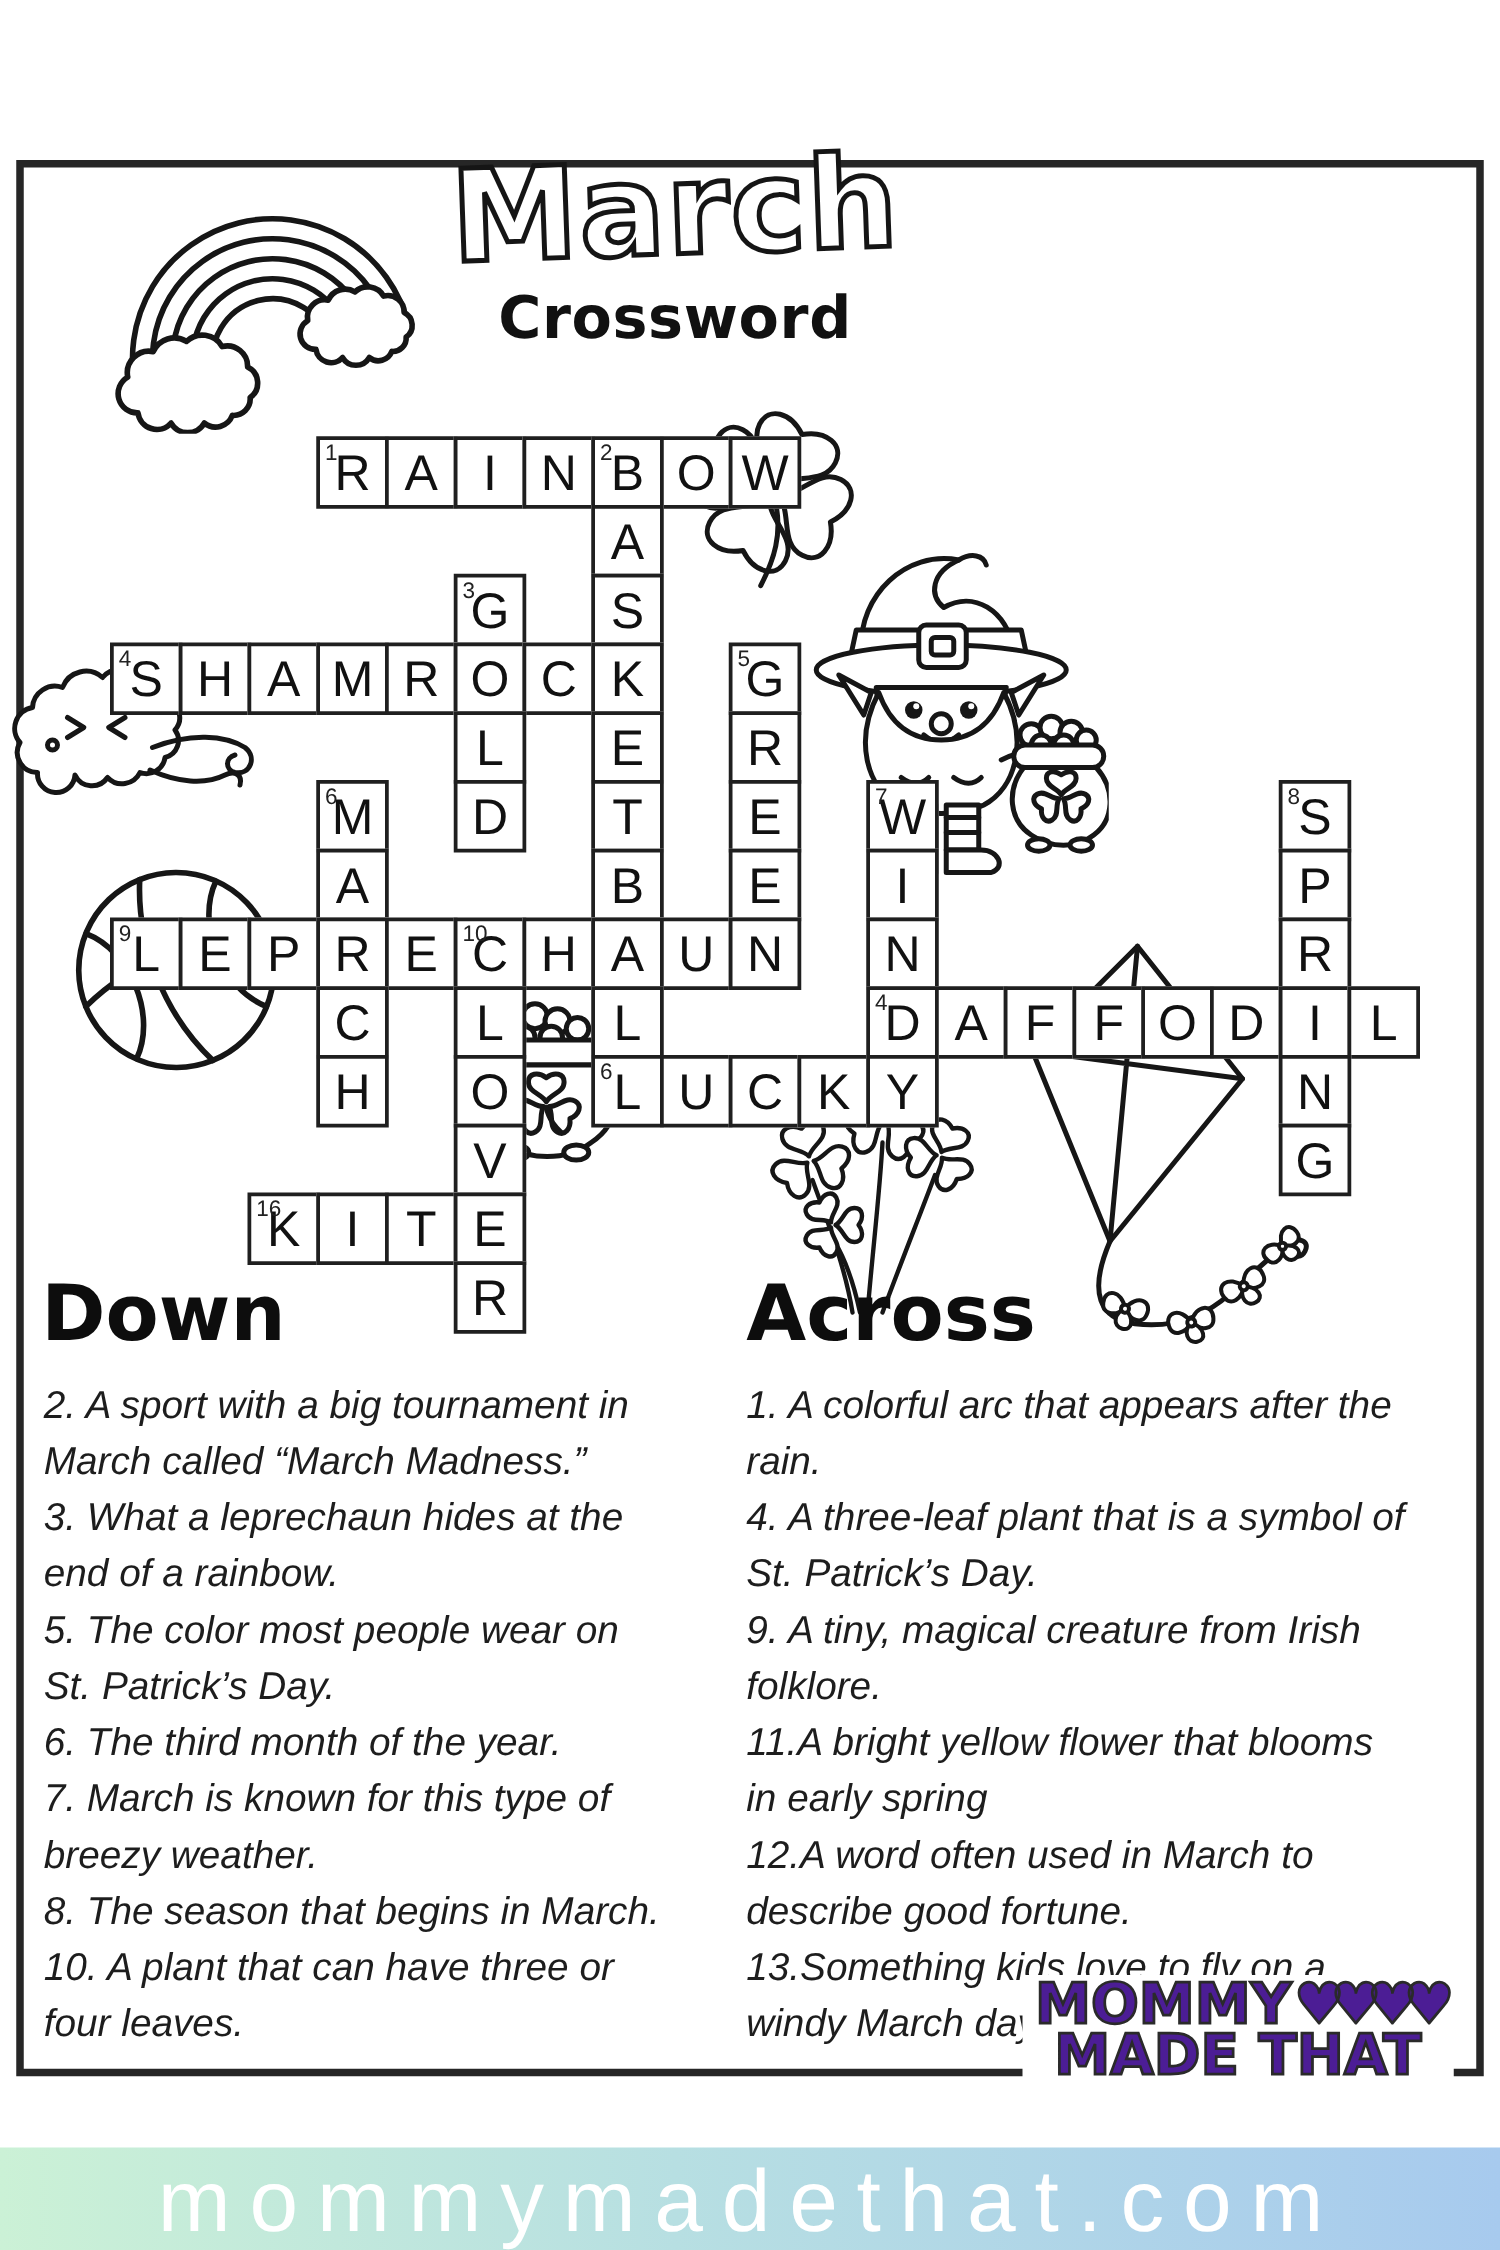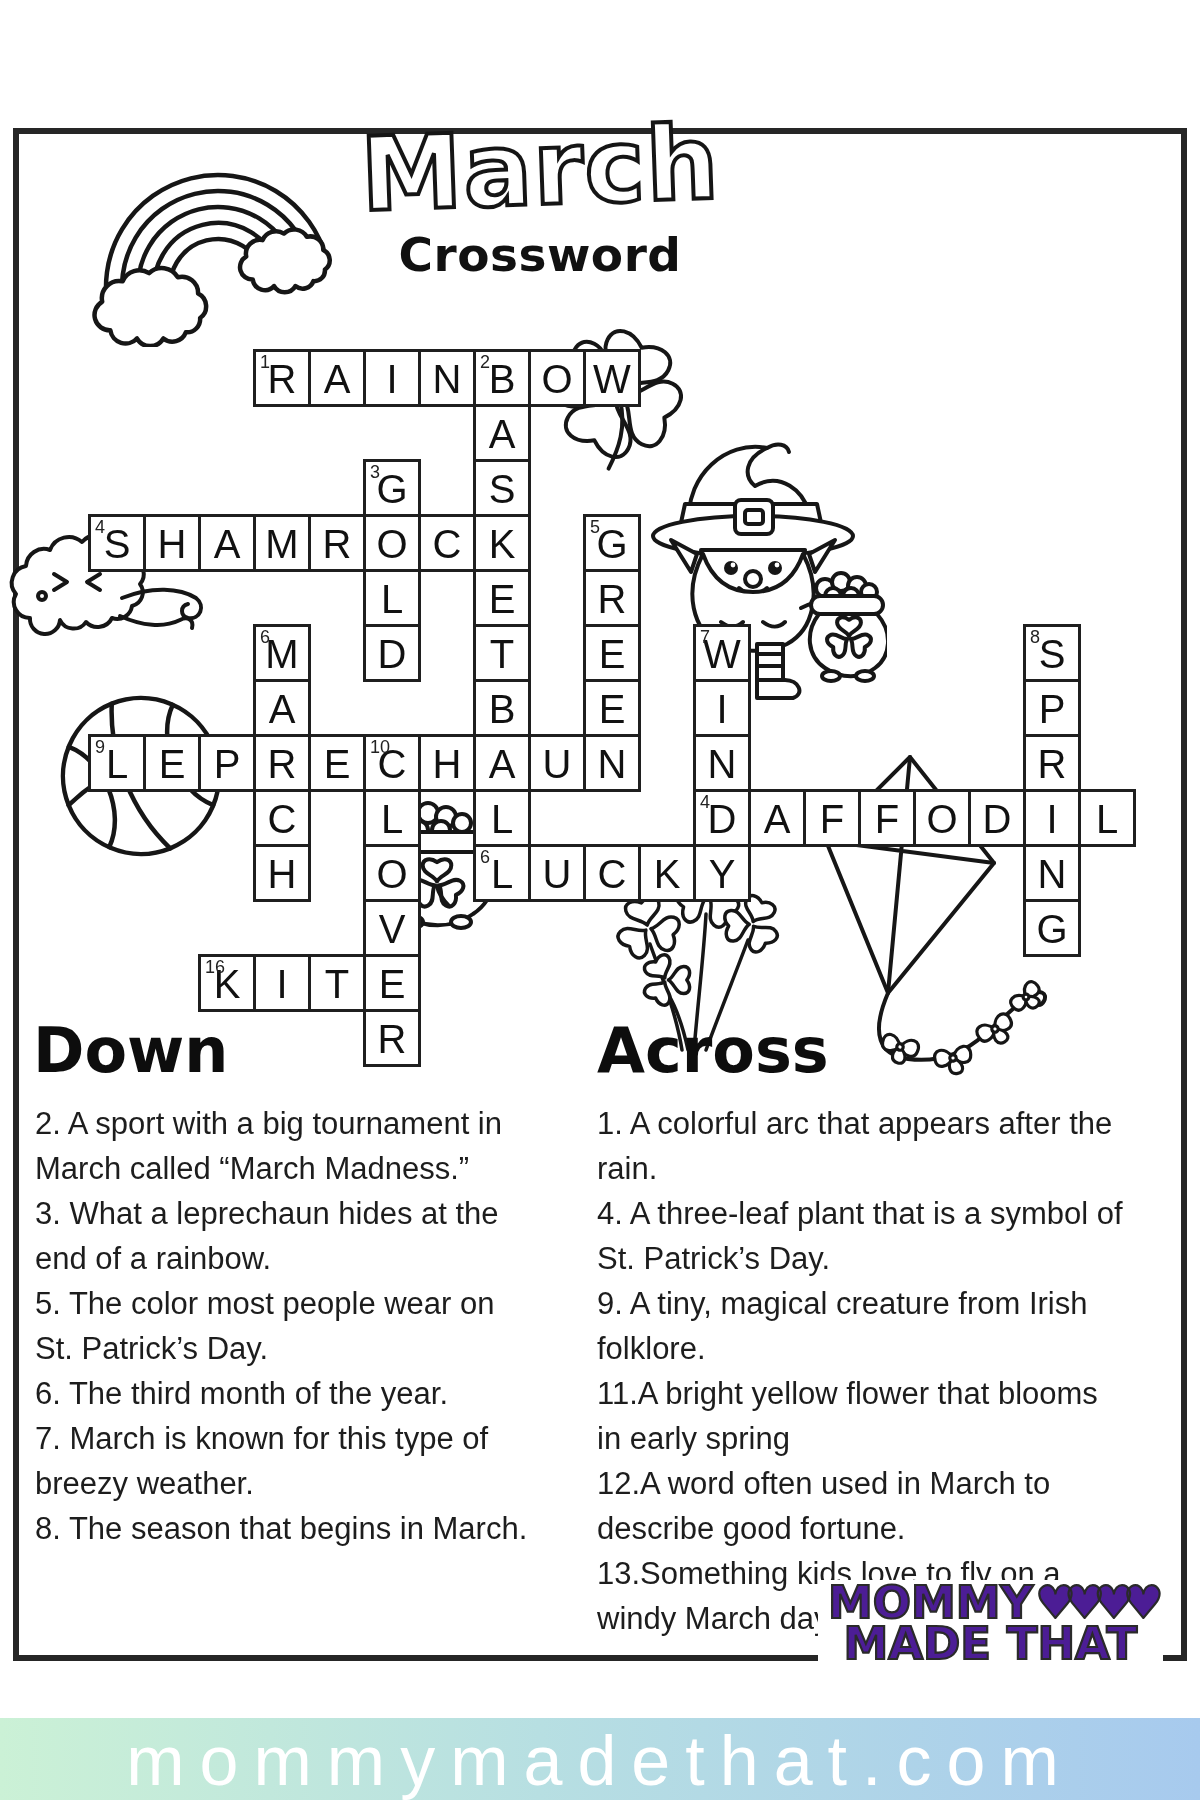--- a/index.html
+++ b/index.html
@@ -37,21 +37,21 @@
   }
   .cell .cellnum{
     position:absolute;top:0px;left:4px;font-size:18px;line-height:20px;color:#222;
   }
   
   .section-heading{
     font-family:"DejaVu Sans",sans-serif;font-weight:700;font-size:62px;line-height:70px;color:#0d0d0d;
   }
   .down-heading{left:33px;top:1016px;}
   .across-heading{left:597px;top:1016px;}
-  .clues{font-size:31px;line-height:45px;color:#1d1d1d;}
+  .clues{font-size:31px;line-height:45px;color:#1d1d1d;font-style:italic;}
   .down-clues{left:35px;top:1101px;width:560px;}
   .across-clues{left:597px;top:1101px;width:590px;}
   .clue{white-space:nowrap;}
   
   .logo{
     left:818px;top:1580px;background:#ffffff;padding:2px 10px;text-align:center;
     font-family:"DejaVu Sans",sans-serif;font-weight:700;font-size:45px;line-height:41px;
     color:#4c1d95;-webkit-text-stroke:2.2px #2a2a2a;letter-spacing:0px;
   }
   .logo .hearts{letter-spacing:-11px;margin-left:2px;}
@@ -482,20 +482,21 @@
 
 <div class="abs section-heading down-heading">Down</div>
 <div class="abs section-heading across-heading">Across</div>
 <div class="abs clues down-clues">
     <div class="clue">2. A sport with a big tournament in<br>March called “March Madness.”</div>
     <div class="clue">3. What a leprechaun hides at the<br>end of a rainbow.</div>
     <div class="clue">5. The color most people wear on<br>St. Patrick’s Day.</div>
     <div class="clue">6. The third month of the year.</div>
     <div class="clue">7. March is known for this type of<br>breezy weather.</div>
     <div class="clue">8. The season that begins in March.</div>
+    <div class="clue">10. A plant that can have three or<br>four leaves.</div>
   </div>
 <div class="abs clues across-clues">
     <div class="clue">1. A colorful arc that appears after the<br>rain.</div>
     <div class="clue">4. A three-leaf plant that is a symbol of<br>St. Patrick’s Day.</div>
     <div class="clue">9. A tiny, magical creature from Irish<br>folklore.</div>
     <div class="clue">11.A bright yellow flower that blooms<br>in early spring</div>
     <div class="clue">12.A word often used in March to<br>describe good fortune.</div>
     <div class="clue">13.Something kids love to fly on a<br>windy March day.</div>
   </div>
 

